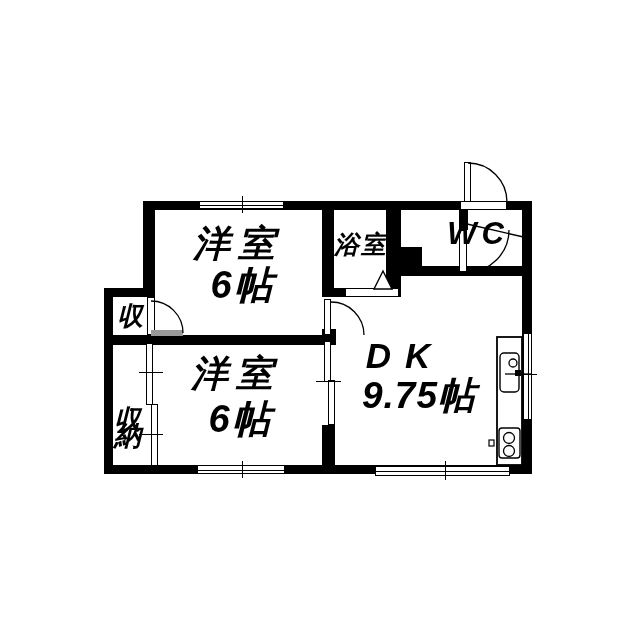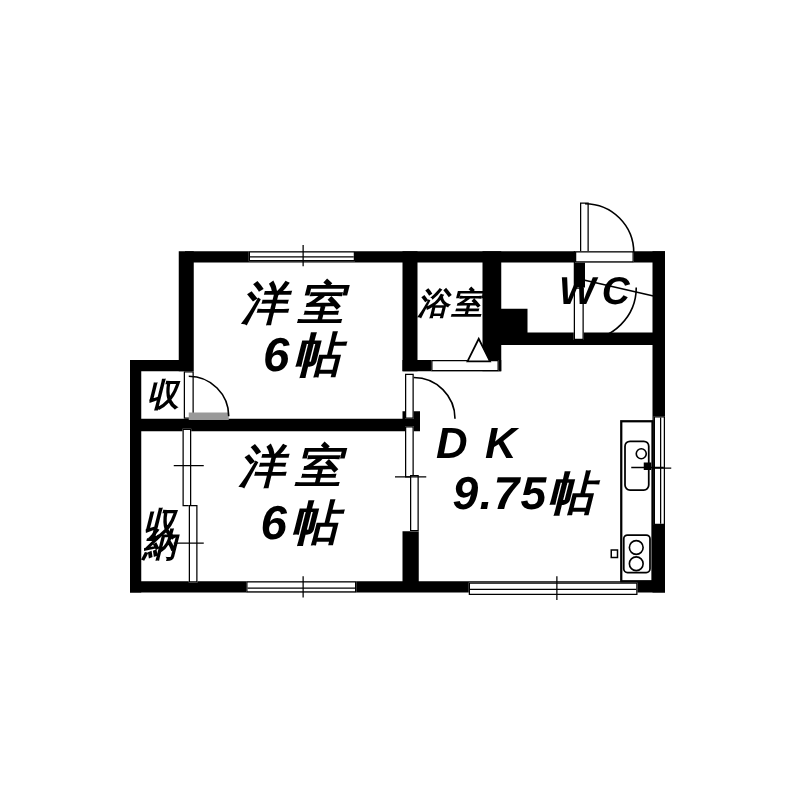--- a/index.html
+++ b/index.html
@@ -15,21 +15,21 @@
   .tickh{position:absolute;height:0;border-top:1.6px solid #000;}
   .slide{position:absolute;background:#fff;border:1.2px solid #000;box-sizing:border-box;}
   .lbl{position:absolute;transform:translate(-50%,-50%);color:#000;font-weight:700;
        white-space:nowrap;line-height:1;}
   .l-room1n{left:238px;top:243px;font-size:37px;letter-spacing:8px;}
   .l-room1s{left:243px;top:285px;font-size:38px;letter-spacing:3px;}
   .l-room2n{left:236px;top:373px;font-size:37px;letter-spacing:8px;}
   .l-room2s{left:241px;top:419px;font-size:38px;letter-spacing:3px;}
   .l-bath{left:361px;top:244px;font-size:25px;letter-spacing:2px;}
   .l-wc{left:430px;top:233px;font-size:31px;letter-spacing:5px;margin-left:48px;}
-  .l-dkn{left:388px;top:355px;font-size:35px;letter-spacing:14px;}
+  .l-dkn{left:405px;top:355px;font-size:35px;letter-spacing:14px;}
   .l-dks{left:419px;top:395px;font-size:37px;letter-spacing:1px;text-align:center;}
   .l-shu{left:130px;top:316px;font-size:26px;}
   .l-shunou{left:127px;top:400px;font-size:27px;writing-mode:vertical-rl;
             text-orientation:upright;letter-spacing:16px;transform:translate(-50%,-50%);}
   svg.overlay{position:absolute;left:0;top:0;}
 </style>
 </head>
 <body>
 
 <div class="stage">

